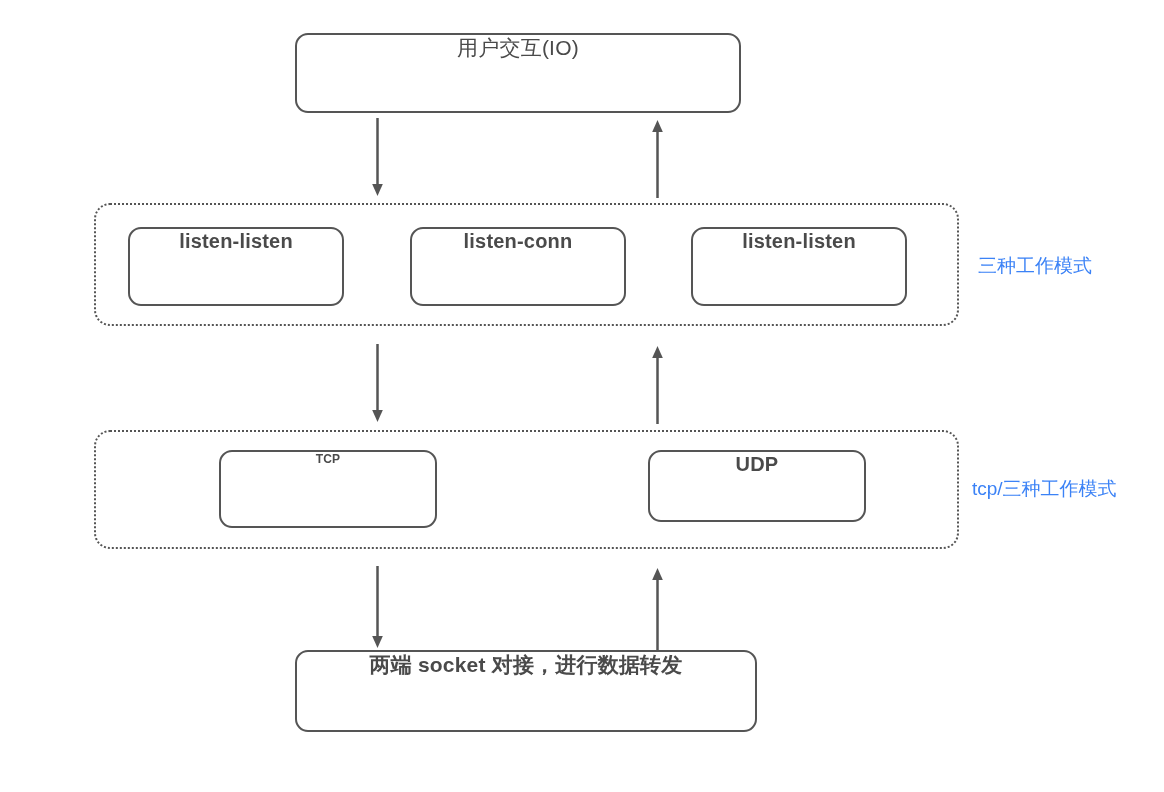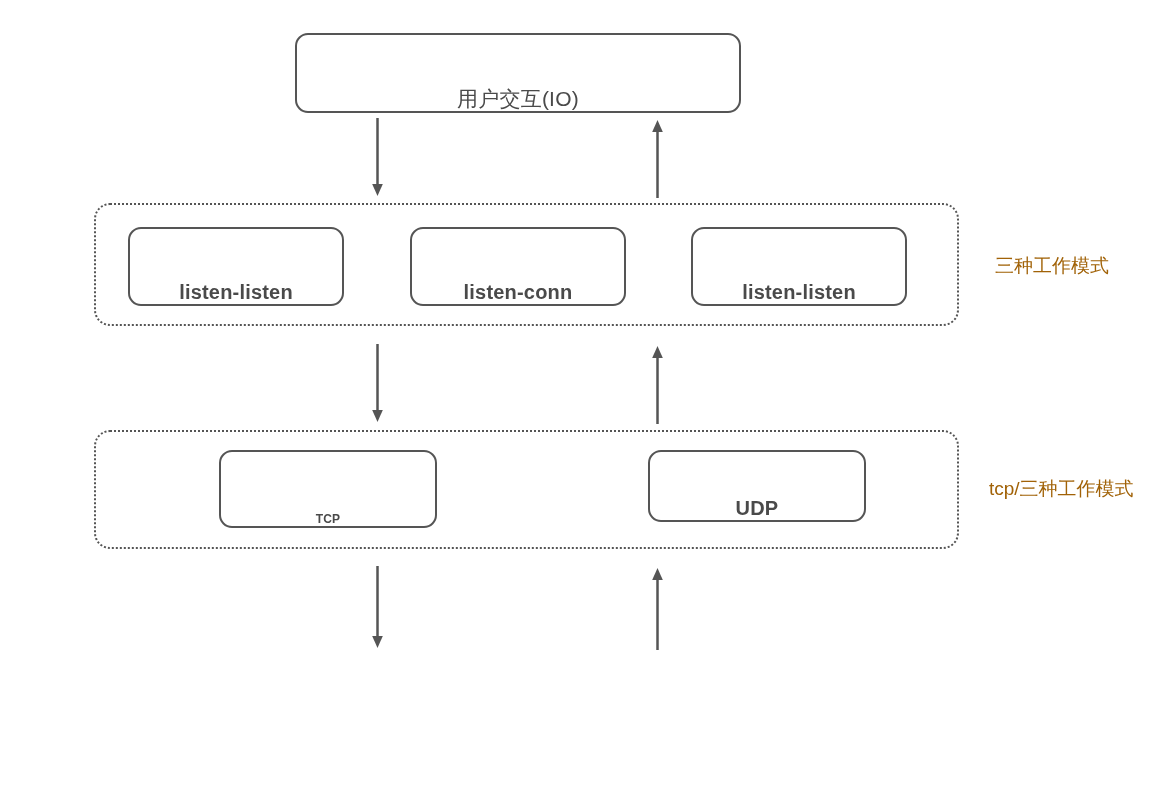--- a/index.html
+++ b/index.html
@@ -20,21 +20,21 @@
   }
 
   
   .node {
     position: absolute;
     box-sizing: border-box;
     border: 2.5px solid #555555;
     border-radius: 13px;
     background: #ffffff;
     display: flex;
-    align-items: flex-end;
+    align-items: flex-start;
     justify-content: center;
     text-align: center;
     color: #4a4a4a;
     letter-spacing: 0.2px;
   }
   .node-label {
     display: block;
     line-height: 1.2;
   }
 
@@ -43,24 +43,23 @@
     position: absolute;
     box-sizing: border-box;
     border: 2.5px dotted #555555;
     border-radius: 16px;
     background: transparent;
   }
 
   
   .side-label {
     position: absolute;
-    color: #a16207;
+    color: #3b82f6;
     white-space: nowrap;
     line-height: 1;
-    margin-left: 17px;
   }
 
   
   .arrow {
     position: absolute;
   }
   .arrow svg {
     display: block;
     overflow: visible;
   }
@@ -150,14 +149,17 @@
       <polygon points="7.5,82 2.2,70 12.8,70" fill="#555555"></polygon>
     </svg>
   </div>
   <div class="arrow" id="arrow-sock-up">
     <svg width="15" height="84" viewBox="0 0 15 84" aria-hidden="true">
       <line x1="7.5" y1="84" x2="7.5" y2="12" stroke="#555555" stroke-width="2.5"></line>
       <polygon points="7.5,2 2.2,14 12.8,14" fill="#555555"></polygon>
     </svg>
   </div>
 
+  <div class="node" id="node-socket">
+    <span class="node-label">两端 socket 对接，进行数据转发</span>
+  </div>
 
 </div>
 
 </body></html>

